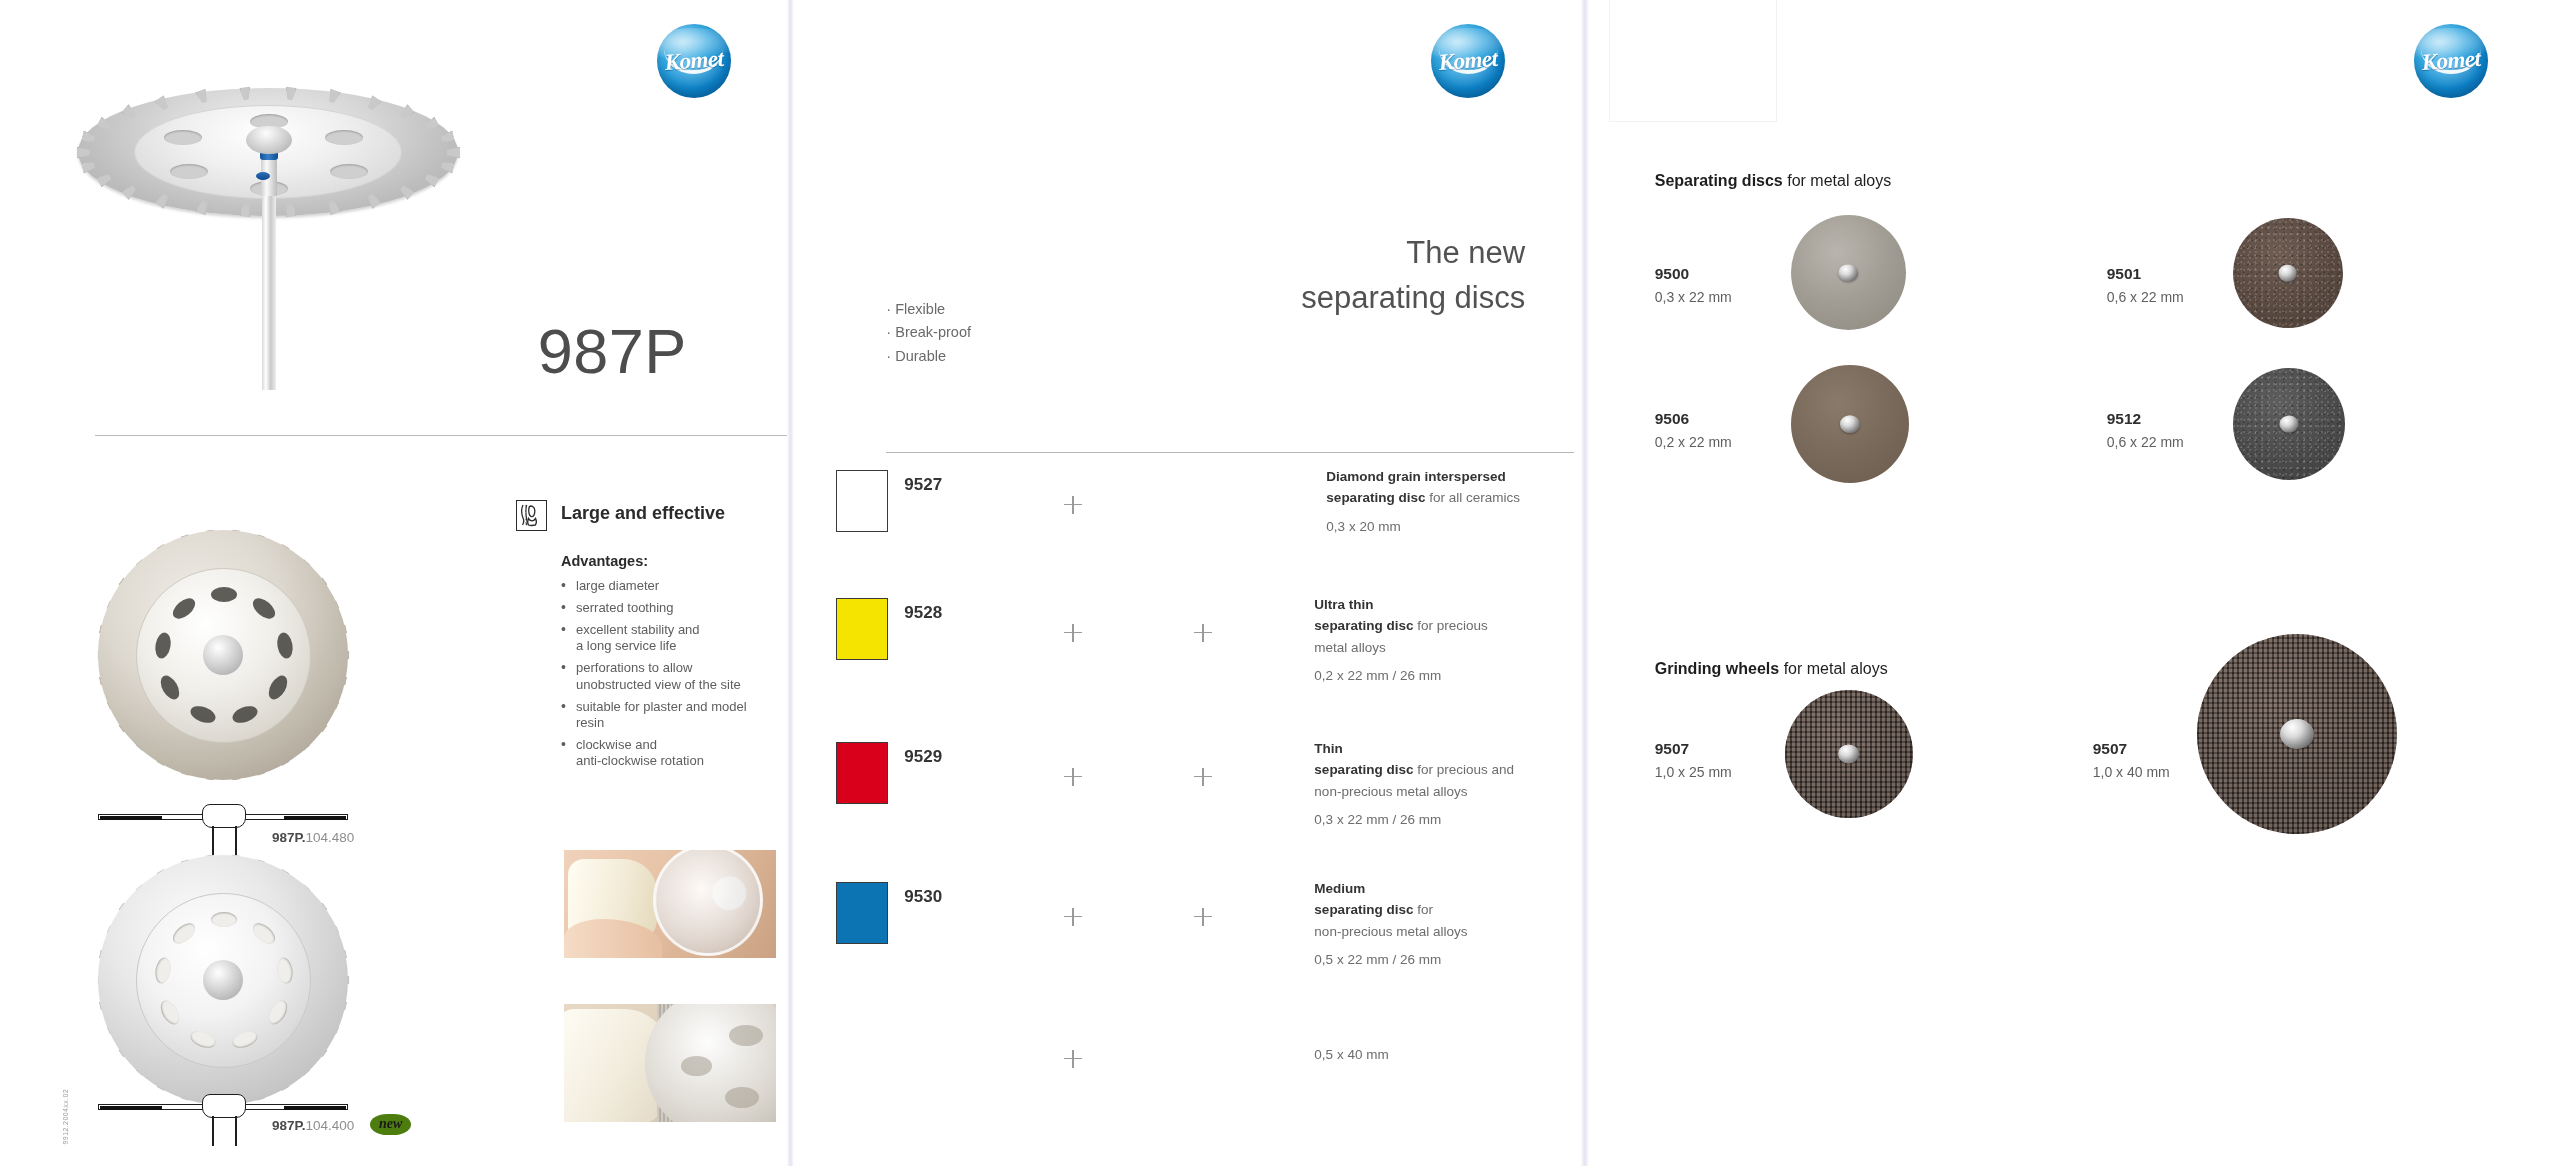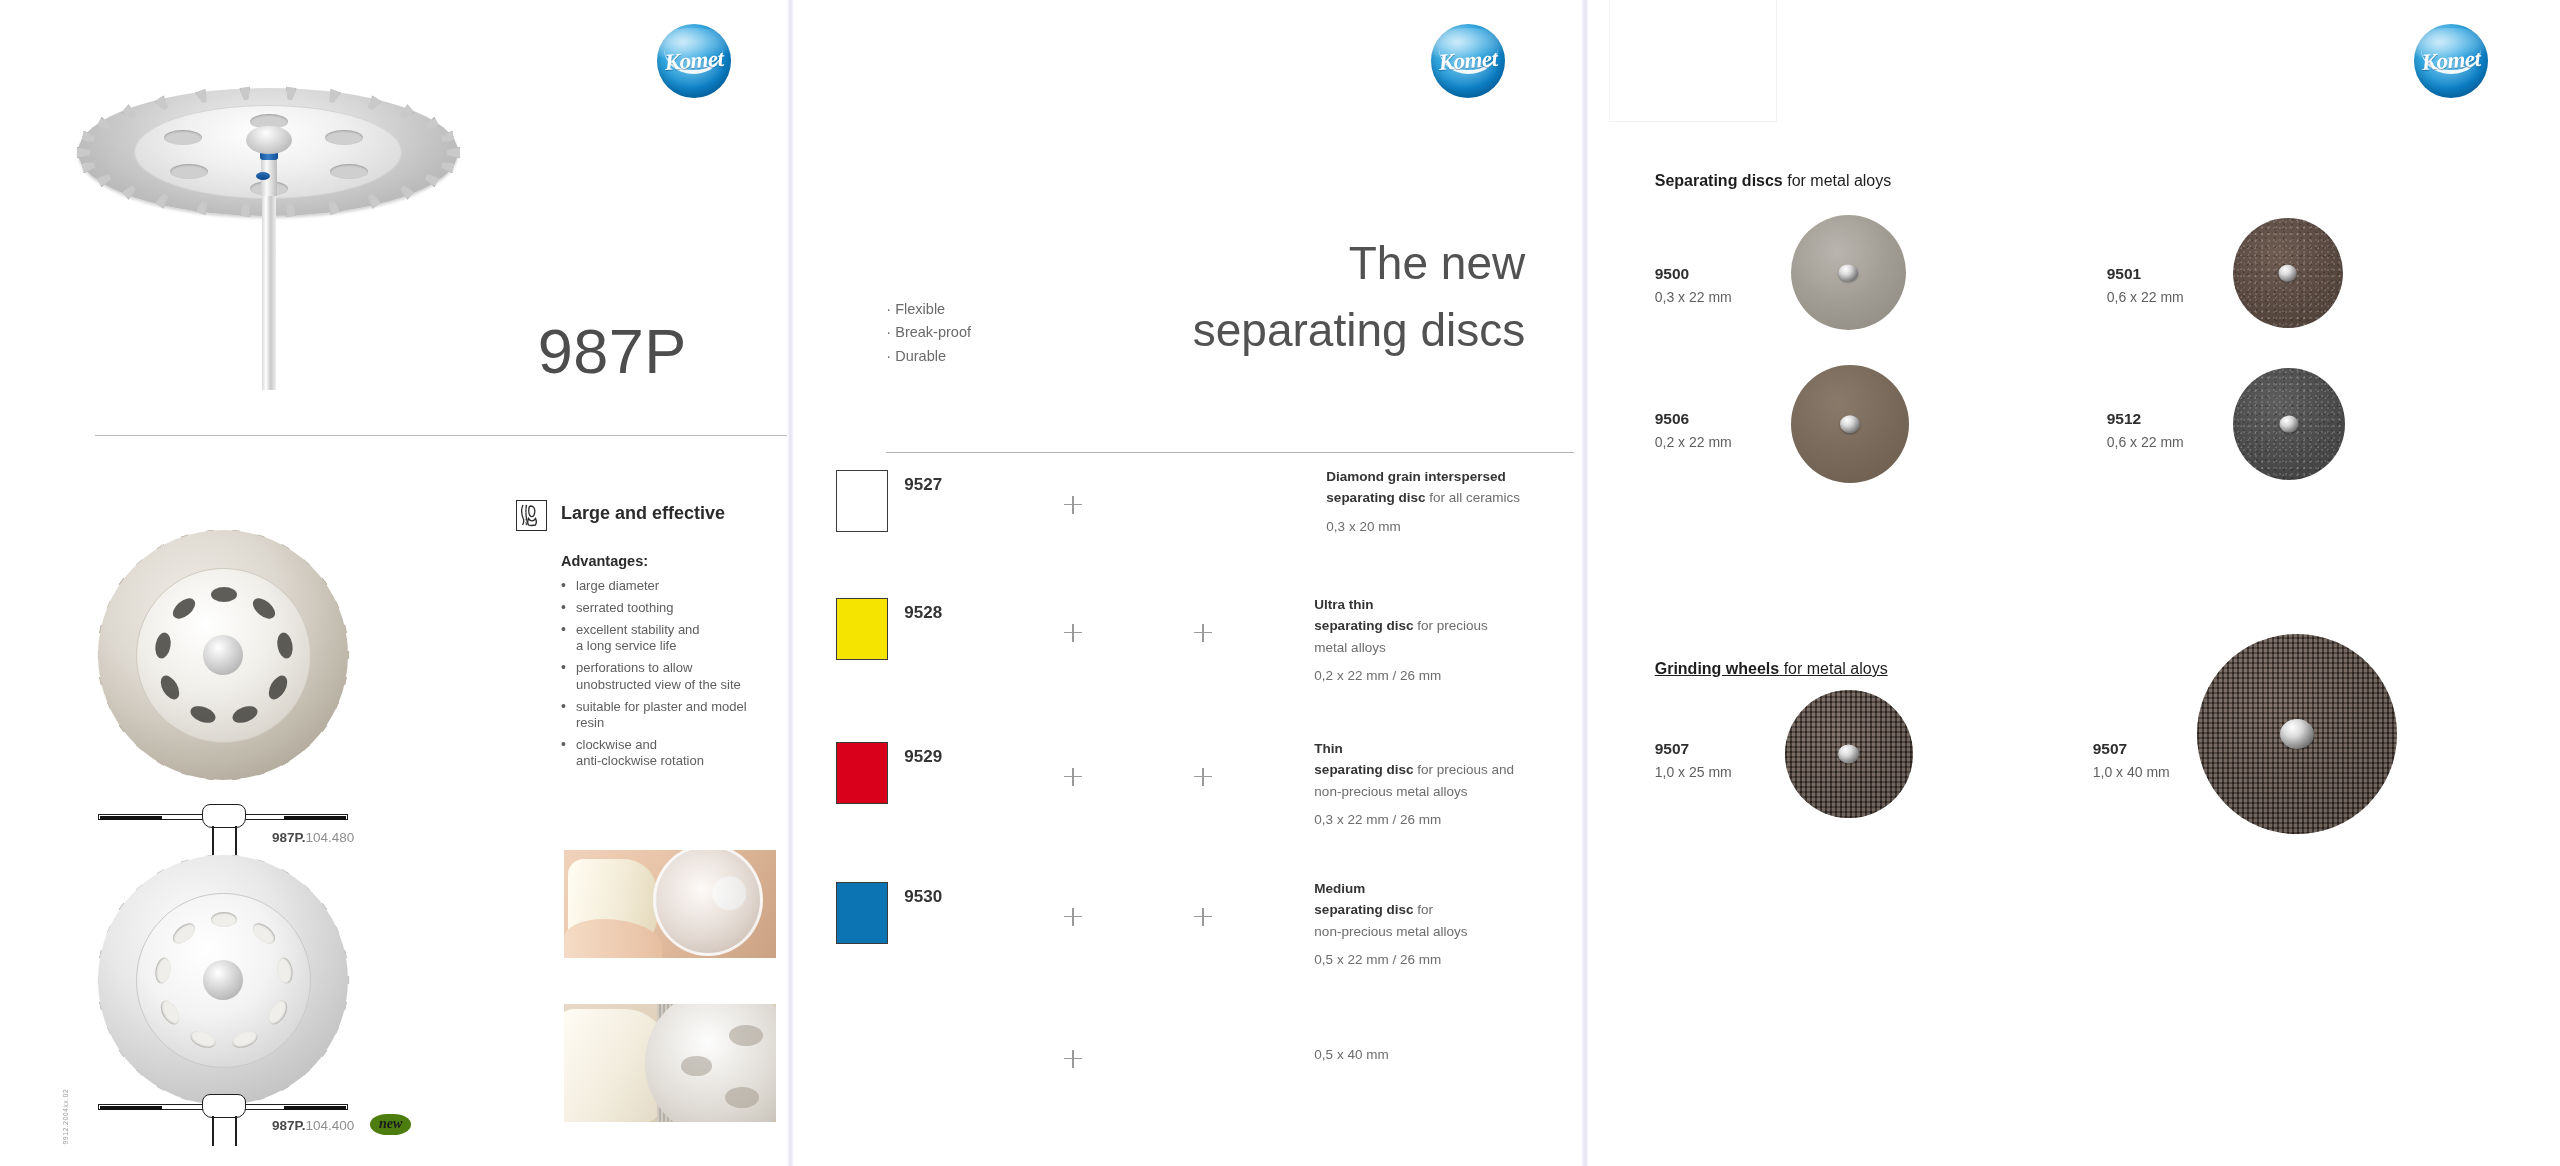--- a/index.html
+++ b/index.html
@@ -208,21 +208,21 @@
     position:absolute; left:62px; bottom:22px;
     writing-mode: vertical-rl; transform: rotate(180deg);
     font-size:7px; color:#9b9b9b; letter-spacing:.4px;
   }
 
   
   .m-logo{ right: 76px; top: 24px; }
   .m-bullets{ position:absolute; left:92px; top:298px; font-size:14.5px; color:#6a6a6a; line-height:1.62; }
   .m-title{
     position:absolute; right:56px; top:230px; text-align:right;
-    font-size:46px; color:#525252; font-weight:400; line-height:1.46;
+    font-size:31px; color:#525252; font-weight:400; line-height:1.46;
   }
   .m-rule{ position:absolute; left:92px; top:452px; width:688px; height:1px; background:#b5b5b5; }
   .sw{ position:absolute; left:0; top:0; width:52px; height:62px; border:1px solid #3a3a3a; }
   .sw.white{ background:#ffffff; border-color:#3a3a3a; }
   .prod-no{
     position:absolute; font-size:17px; font-weight:bold; color:#343434;
   }
   .plus{
     position:absolute; width:18px; height:18px; color:#8f8f8f;
   }
@@ -535,21 +535,21 @@
     <div class="ghostbox"></div>
 
     <div class="logo r-logo">
       <div class="swoosh"></div>
       <div class="wordmark">Komet</div>
     </div>
 
     <div class="r-head" style="left:66px; top:172px;">
       <b>Separating discs</b><span> for metal aloys</span>
     </div>
-    <div class="r-head" style="left:66px; top:660px;text-decoration:underline;">
+    <div class="r-head" style="left:66px; top:660px;">
       <b>Grinding wheels</b><span> for metal aloys</span>
     </div>
 
     <div id="rightItems">
         <div class="ritem-no" style="left: 66px; top: 265px;">9500</div>
         <div class="ritem-dim" style="left: 66px; top: 289px;">0,3 x 22 mm</div>
         <div class="rdisc rd-grey" style="left: 202px; top: 215px; width: 115px; height: 115px;">
           <div class="boss"></div>
         </div>
         <div class="ritem-no" style="left: 518px; top: 265px;">9501</div>

